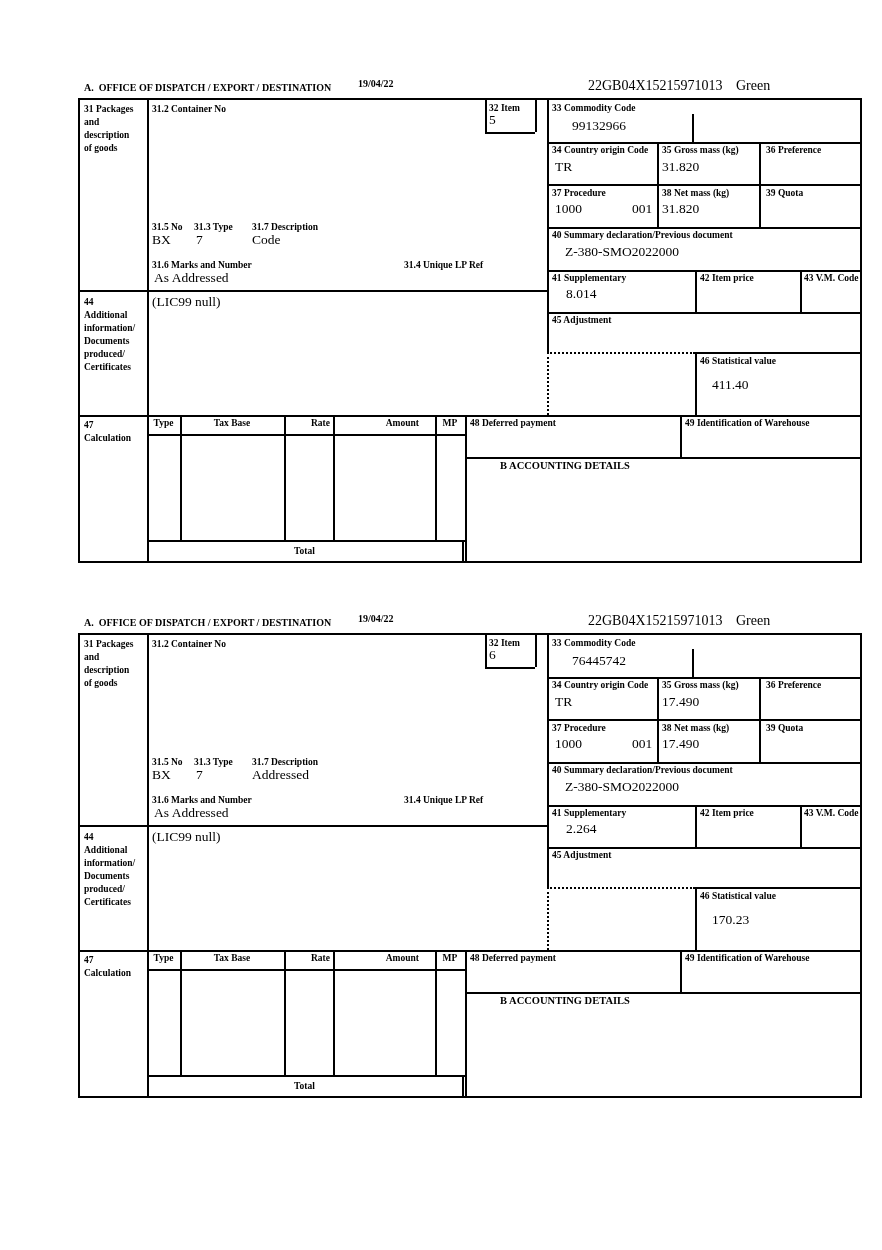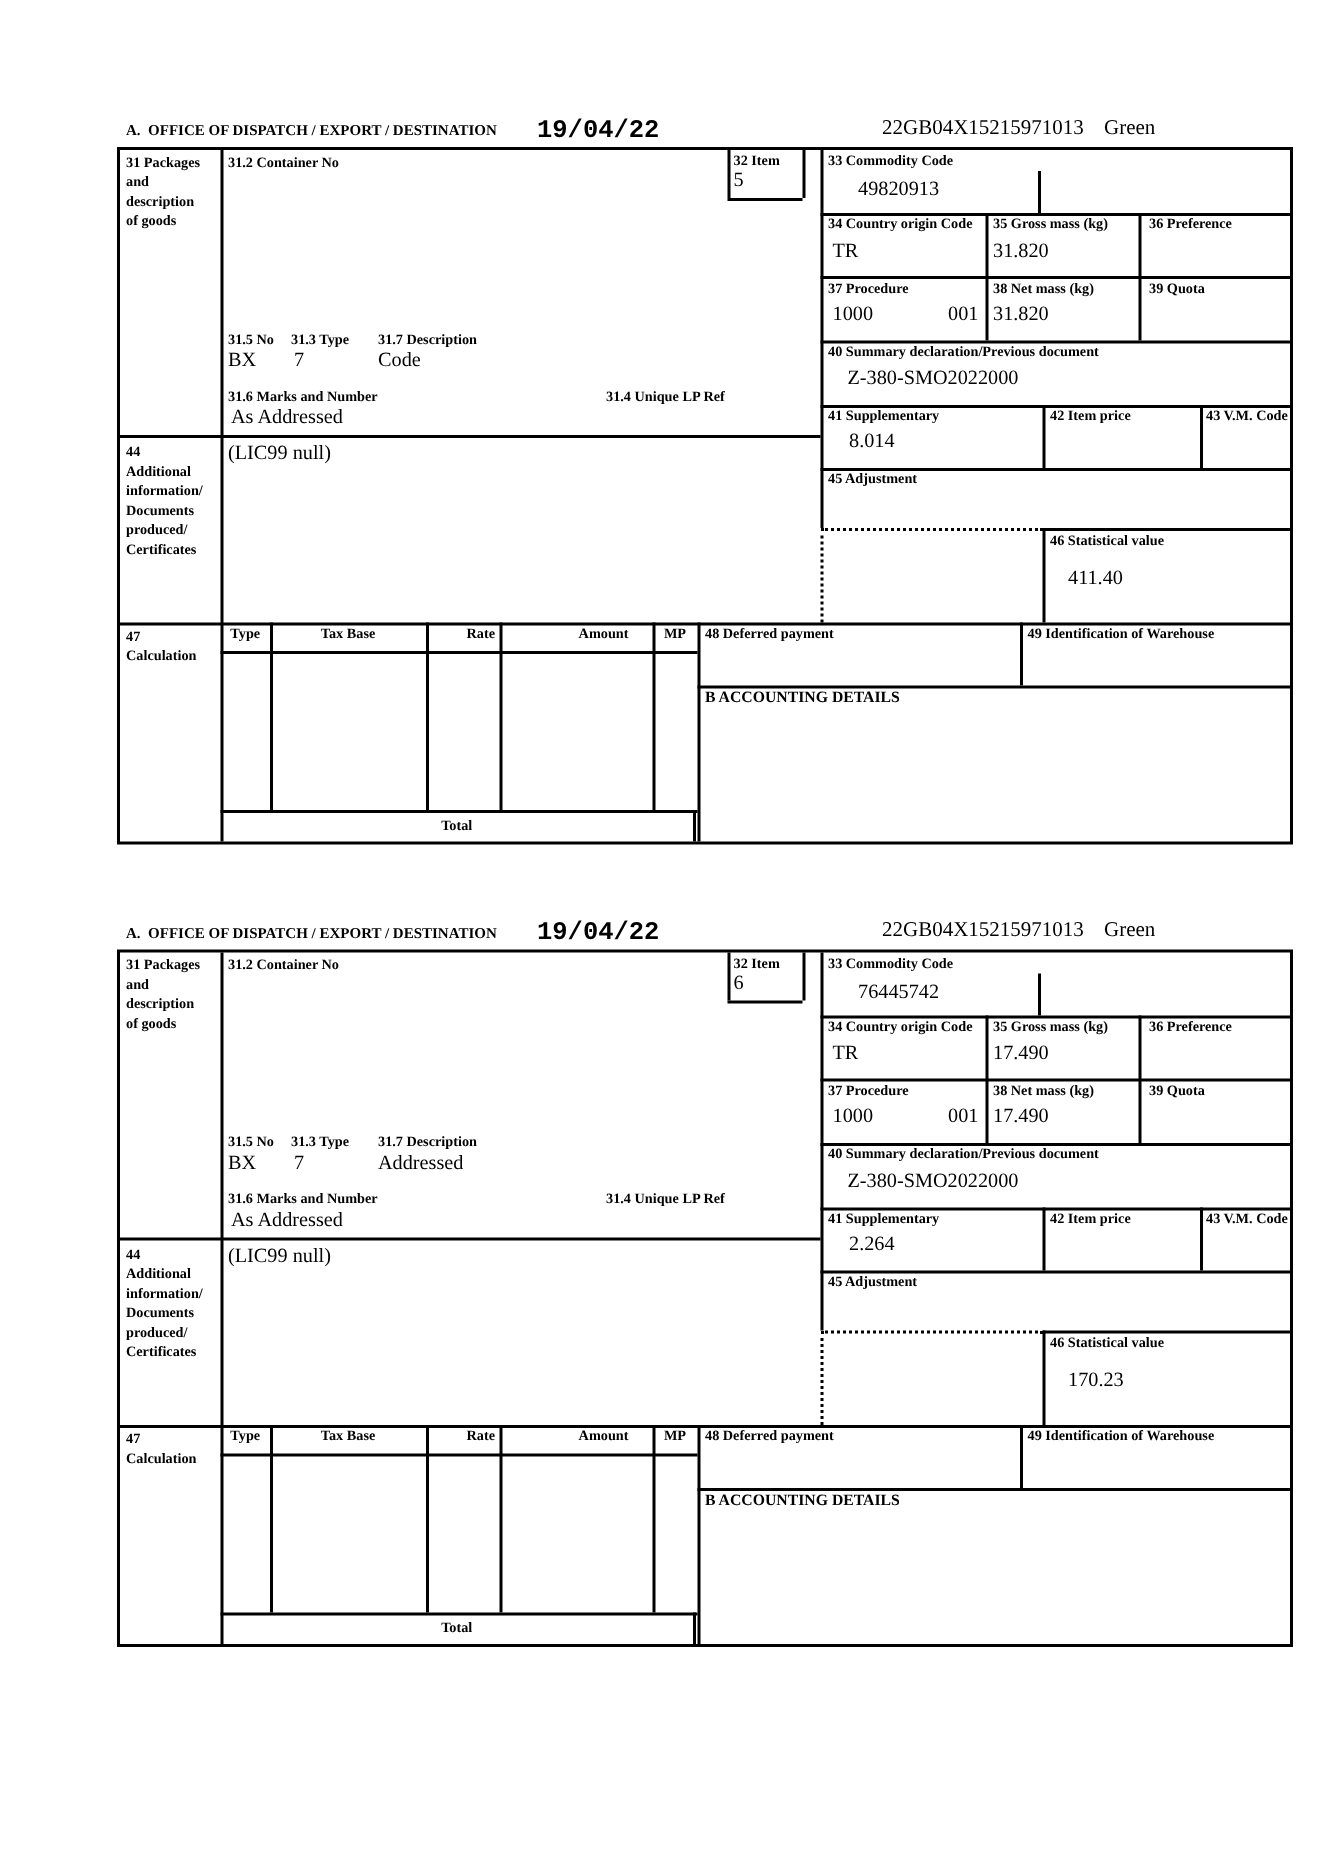--- a/index.html
+++ b/index.html
@@ -8,29 +8,29 @@
     font-family:"Liberation Serif", serif;color:#000;overflow:hidden;
   }
   .block{
     position:absolute;left:78px;width:780px;height:461px;
     border:2px solid #000;box-sizing:content-box;background:#fff;
   }
   .lbl{position:absolute;font-size:9.5px;font-weight:bold;line-height:13px;white-space:pre-line;}
   .lbl-s{line-height:11.5px;}
   .val{position:absolute;font-size:13.5px;line-height:15px;white-space:pre;}
   .hdr-title{position:absolute;font-size:10px;font-weight:bold;white-space:pre;}
-  .hdr-date{position:absolute;font-size:17px;font-weight:bold;white-space:pre;font-family:Liberation Mono, monospace;}
+  .hdr-date{position:absolute;font-size:10px;font-weight:bold;white-space:pre;}
   .hdr-ref{position:absolute;font-size:14px;white-space:pre;}
   .hl{position:absolute;height:0;border-top:2px solid #000;}
   .vl{position:absolute;width:0;border-left:2px solid #000;}
   .dot-h{border-top:2px dotted #000;}
   .dot-v{border-left:2px dotted #000;}
   .ctr{text-align:center;}
   .rt{text-align:right;}
-  .b-title{position:absolute;font-size:10.5px;font-weight:bold;white-space:pre;}
+  .b-title{position:absolute;font-size:10.5px;font-weight:bold;white-space:pre;margin-left:30px;}
 </style>
 </head>
 <body>
 
 <div class="sheet">
 
   <section class="block" style="top:98px">
 
     <span class="hdr-title" style="left:4px;top:-18px">A.  OFFICE OF DISPATCH / EXPORT / DESTINATION</span>
     <span class="hdr-date" style="left:278px;top:-22px">19/04/22</span>
@@ -94,21 +94,21 @@
     <span class="val" style="left:116px;top:132px">7</span>
     <span class="val" style="left:172px;top:132px">Code</span>
 
     <span class="lbl lbl-s" style="left:72px;top:160px">31.6 Marks and Number</span>
     <span class="lbl lbl-s" style="left:324px;top:160px">31.4 Unique LP Ref</span>
     <span class="val" style="left:74px;top:170px">As Addressed</span>
 
     <span class="val" style="left:72px;top:194px">(LIC99 null)</span>
 
     <span class="lbl lbl-s" style="left:472px;top:3px">33 Commodity Code</span>
-    <span class="val" style="left:492px;top:18px">49820913</span>
+    <span class="val" style="left:492px;top:18px">99132966</span>
 
     <span class="lbl lbl-s" style="left:472px;top:45px">34 Country origin Code</span>
     <span class="val" style="left:475px;top:59px">TR</span>
     <span class="lbl lbl-s" style="left:582px;top:45px">35 Gross mass (kg)</span>
     <span class="val" style="left:582px;top:59px">31.820</span>
     <span class="lbl lbl-s" style="left:686px;top:45px">36 Preference</span>
 
     <span class="lbl lbl-s" style="left:472px;top:88px">37 Procedure</span>
     <span class="val" style="left:475px;top:101px">1000</span>
     <span class="val" style="left:552px;top:101px">001</span>

